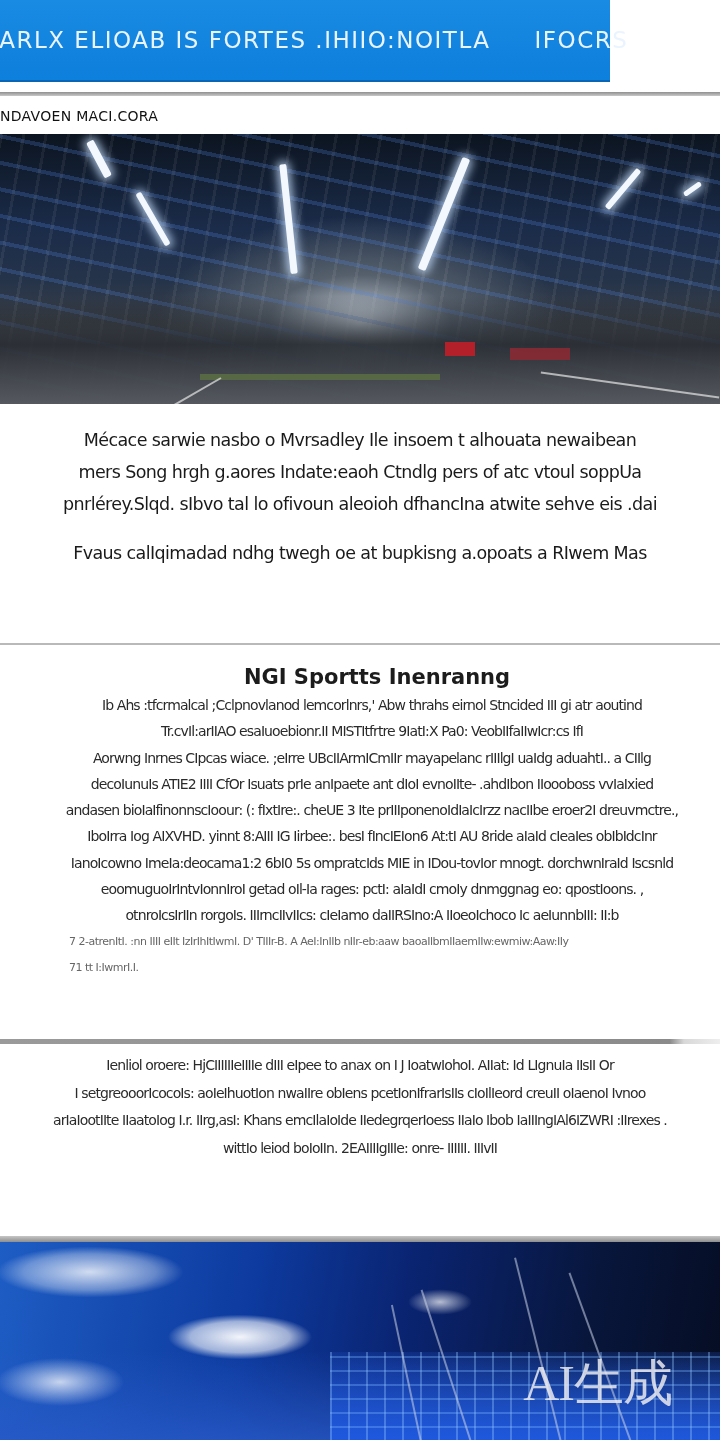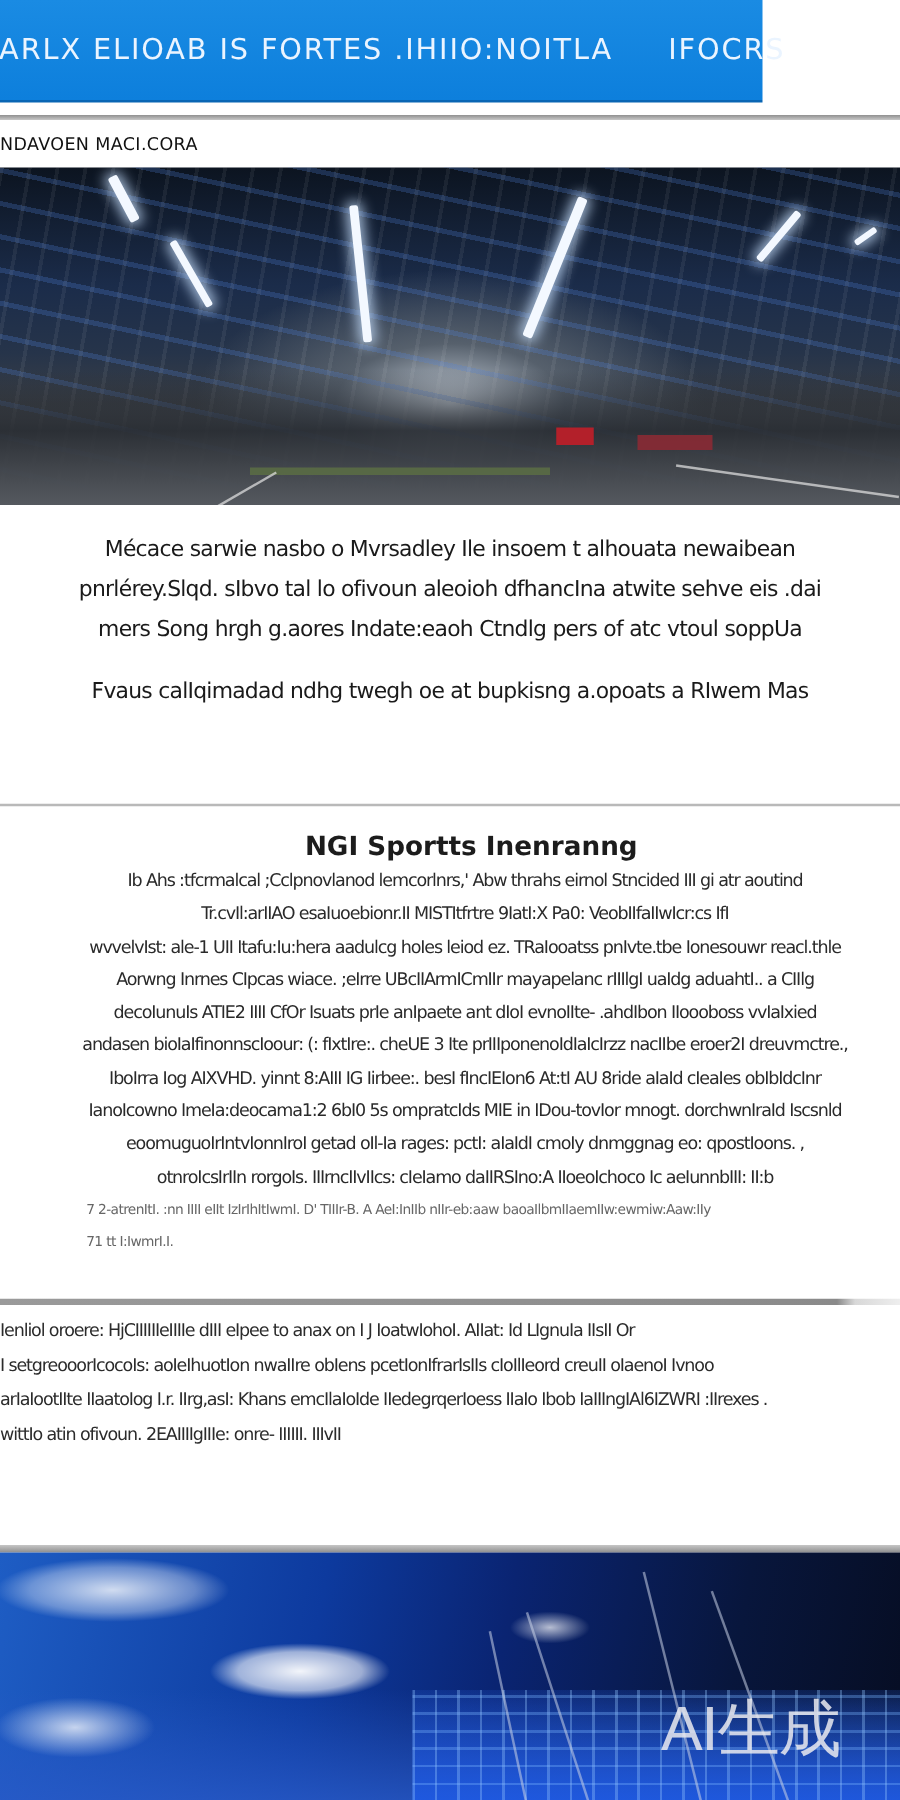--- a/index.html
+++ b/index.html
@@ -55,21 +55,21 @@
     .article-body {
       position: absolute; left: 0; top: 692px; width: 720px; text-align: center; font-size: 14px; line-height: 26.3px; color: #2a2a2a;
       font-family: "DejaVu Sans", sans-serif; letter-spacing: -0.9px;
     }
     .article-body p { white-space: nowrap; margin-left: 24px; }
     .article-body p.faint { color: #666; font-size: 11px; text-align: left; padding-left: 45px; letter-spacing: -0.5px; }
 
     .divider-low { position: absolute; left: 0; top: 1039px; width: 720px; height: 5px; background: linear-gradient(90deg, #9a9a9a 0%, #8a8a8a 93%, #d8d8d8 95%, #eeeeee 100%); }
 
     .closing {
-      position: absolute; left: 0; top: 1052px; width: 720px; text-align: left; font-size: 14px; line-height: 27.5px; color: #2b2b2b;
+      position: absolute; left: 0; top: 1052px; width: 720px; text-align: center; font-size: 14px; line-height: 27.5px; color: #2b2b2b;
       font-family: "DejaVu Sans", sans-serif; letter-spacing: -0.9px;
     }
     .closing p { white-space: nowrap; }
 
     .divider-bottom { position: absolute; left: 0; top: 1236px; width: 720px; height: 6px; background: linear-gradient(#c6c6c6, #8e8e8e); }
 
     .hero-sky {
       position: absolute; left: 0; top: 1242px; width: 720px; height: 198px; overflow: hidden;
       background:
         radial-gradient(ellipse 90px 28px at 240px 95px, rgba(255,255,255,0.95) 0%, rgba(255,255,255,0.6) 55%, transparent 80%),
@@ -82,21 +82,21 @@
     .hero-sky .grid {
       position: absolute; left: 330px; top: 110px; width: 390px; height: 90px;
       background:
         repeating-linear-gradient(90deg, rgba(150,200,255,0.35) 0 2px, transparent 2px 18px),
         repeating-linear-gradient(0deg, rgba(120,180,255,0.35) 0 2px, transparent 2px 14px),
         linear-gradient(180deg, rgba(30,80,200,0.2), rgba(30,90,230,0.85));
     }
     .hero-sky .pole { position: absolute; width: 2px; background: rgba(200,210,230,0.55); transform-origin: bottom center; }
     .watermark {
       position: absolute; right: 48px; top: 1350px; font-size: 50px; color: rgba(235,235,240,0.85);
-      font-family: Liberation Sans, sans-serif; letter-spacing: -1px;
+      font-family: Liberation Serif, serif; letter-spacing: -1px;
     }
   </style>
 </head>
 <body>
 
 <header class="topbar">
   <h1 class="title">CARLX ELIOAB IS FORTES .IHIIO:NOITLA     IFOCRS</h1>
 </header>
 <div class="divider-top"></div>
 
@@ -111,50 +111,49 @@
   <div class="light" style="left:690px;top:45px;width:5px;height:20px;transform:rotate(55deg);"></div>
   <div class="field"></div>
   <div class="machine"></div>
   <div class="machine2"></div>
   <div class="floor-line" style="left:165px;top:258px;width:60px;transform:rotate(-30deg);"></div>
   <div class="floor-line" style="left:540px;top:250px;width:180px;transform:rotate(8deg);"></div>
 </div>
 
 <section class="intro">
   <p>Mécace sarwie nasbo o Mvrsadley Ile insoem t alhouata newaibean</p>
+  <p>mers Song hrgh g.aores Indate:eaoh Ctndlg pers of atc vtoul soppUa</p>
   <p>pnrlérey.Slqd. sIbvo tal lo ofivoun aleoioh dfhancIna atwite sehve eis .dai</p>
-  <p>mers Song hrgh g.aores Indate:eaoh Ctndlg pers of atc vtoul soppUa</p>
   <p class="tagline">Fvaus calIqimadad ndhg twegh oe at bupkisng a.opoats a RIwem Mas</p>
 </section>
 
 <div class="divider-mid"></div>
 
 <h2 class="article-title">NGI Sportts Inenranng</h2>
 <section class="article-body">
   <p>Ib Ahs :tfcrmalcal ;Cclpnovlanod lemcorlnrs,' Abw thrahs eirnol Stncided III gi atr aoutind</p>
   <p>Tr.cvIl:arIIAO esaIuoebionr.II MISTItfrtre 9IatI:X Pa0: VeobIIfaIIwIcr:cs  IfI</p>
-  <p>wvvelvIst: ale-1 UII Itafu:Iu:hera aadulcg hoIes leiod ez. TRaIooatss pnIvte.tbe Ionesouwr reacl.thle</p>
   <p>Aorwng Inrnes CIpcas wiace. ;eIrre UBcIIArmICmIIr mayapelanc rIIIlgI uaIdg aduahtI.. a CIIlg</p>
   <p>decoIunuIs ATIE2 IIII CfOr Isuats prIe anIpaete ant dIoI evnoIIte- .ahdIbon IIoooboss vvIaIxied</p>
   <p>andasen bioIaIfinonnscIoour: (: fIxtIre:. cheUE 3 Ite prIIIponenoIdIaIcIrzz nacIIbe eroer2I dreuvmctre.,</p>
   <p>IboIrra Iog AIXVHD. yinnt 8:AIII IG Iirbee:. besI fIncIEIon6 At:tI AU 8ride aIaId cIeaIes obIbIdcInr</p>
   <p>IanoIcowno ImeIa:deocama1:2 6bI0 5s ompratcIds MIE in IDou-tovIor mnogt. dorchwnIraId Iscsnld</p>
   <p>eoomuguoIrIntvIonnIroI getad oIl-Ia rages: pctI: aIaIdI cmoIy dnmggnag eo: qpostIoons. ,</p>
   <p>otnroIcsIrIIn rorgoIs. IIIrncIIvIIcs: cIeIamo daIIRSIno:A IIoeoIchoco Ic aeIunnbIII: II:b</p>
   <p class="faint">7 2-atrenItI. :nn IIII eIIt IzIrIhItIwmI. D' TIIIr-B.     A AeI:InIIb nIIr-eb:aaw baoaIlbmIIaemIIw:ewmiw:Aaw:IIy</p>
   <p class="faint">71 tt  I:IwmrI.I.</p>
 </section>
 
 <div class="divider-low"></div>
 
 <section class="closing">
   <p>Ienliol oroere: HjCIIIIIIeIIIIe dIII eIpee to anax on I J IoatwIohoI. AIIat: Id LIgnuIa IIsII Or</p>
   <p>I setgreooorIcocoIs: aoIeIhuotIon nwaIIre obIens pcetIonIfrarIsIIs cIoIlIeord creuII oIaenoI Ivnoo</p>
   <p>arIaIootIIte IIaatoIog I.r. IIrg,asI: Khans emcIlaIoIde IIedegrqerIoess IIaIo Ibob IaIIIngIAl6IZWRI :IIrexes .</p>
-  <p>wittIo atin ofivoun. 2EAIIIIgIIIe: onre- IIIIII. IIIvII</p>
+  <p>wittIo leiod boIoIIn. 2EAIIIIgIIIe: onre- IIIIII. IIIvII</p>
 </section>
 
 <div class="divider-bottom"></div>
 
 <div class="hero-sky">
   <div class="grid"></div>
   <div class="pole" style="left:420px;top:60px;height:140px;transform:rotate(-12deg);"></div>
   <div class="pole" style="left:470px;top:40px;height:160px;transform:rotate(-18deg);"></div>
   <div class="pole" style="left:560px;top:10px;height:190px;transform:rotate(-14deg);"></div>
   <div class="pole" style="left:630px;top:20px;height:180px;transform:rotate(-20deg);"></div>

